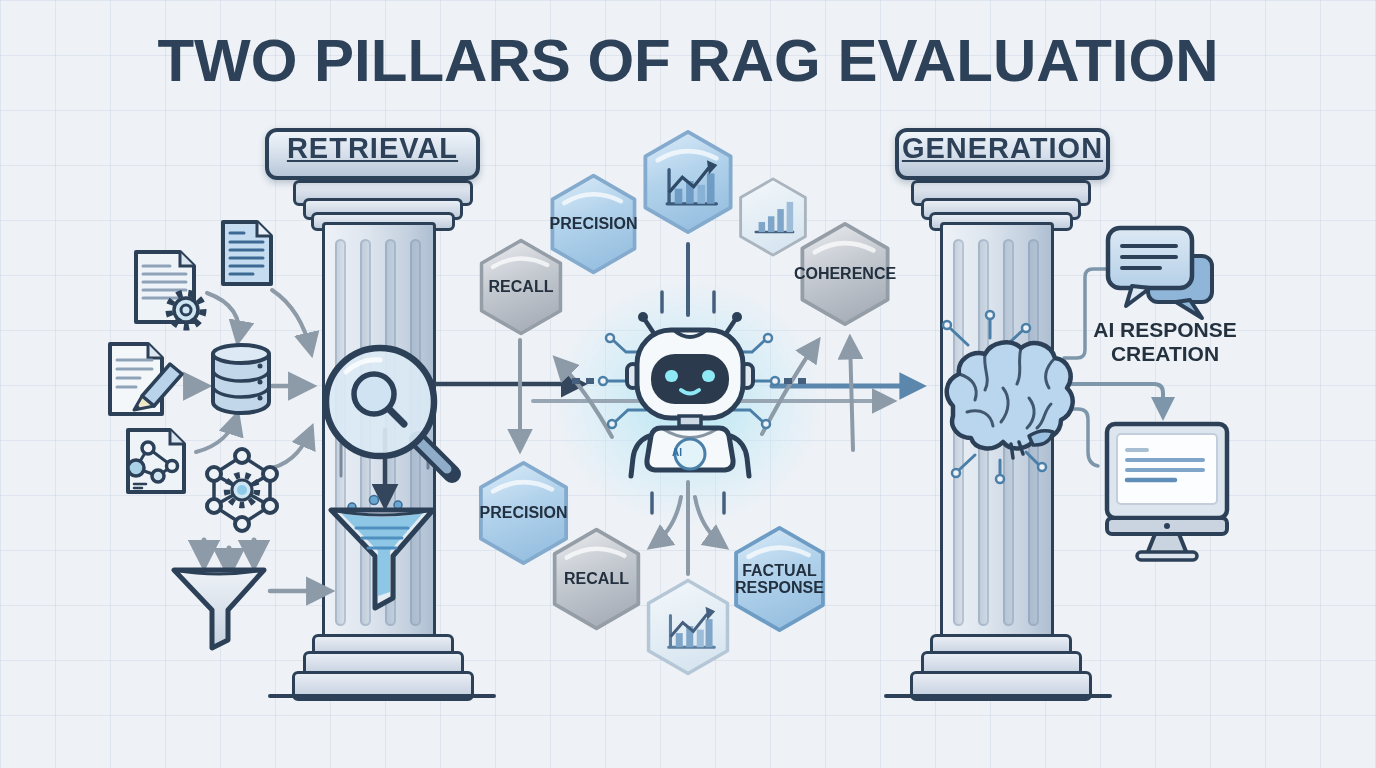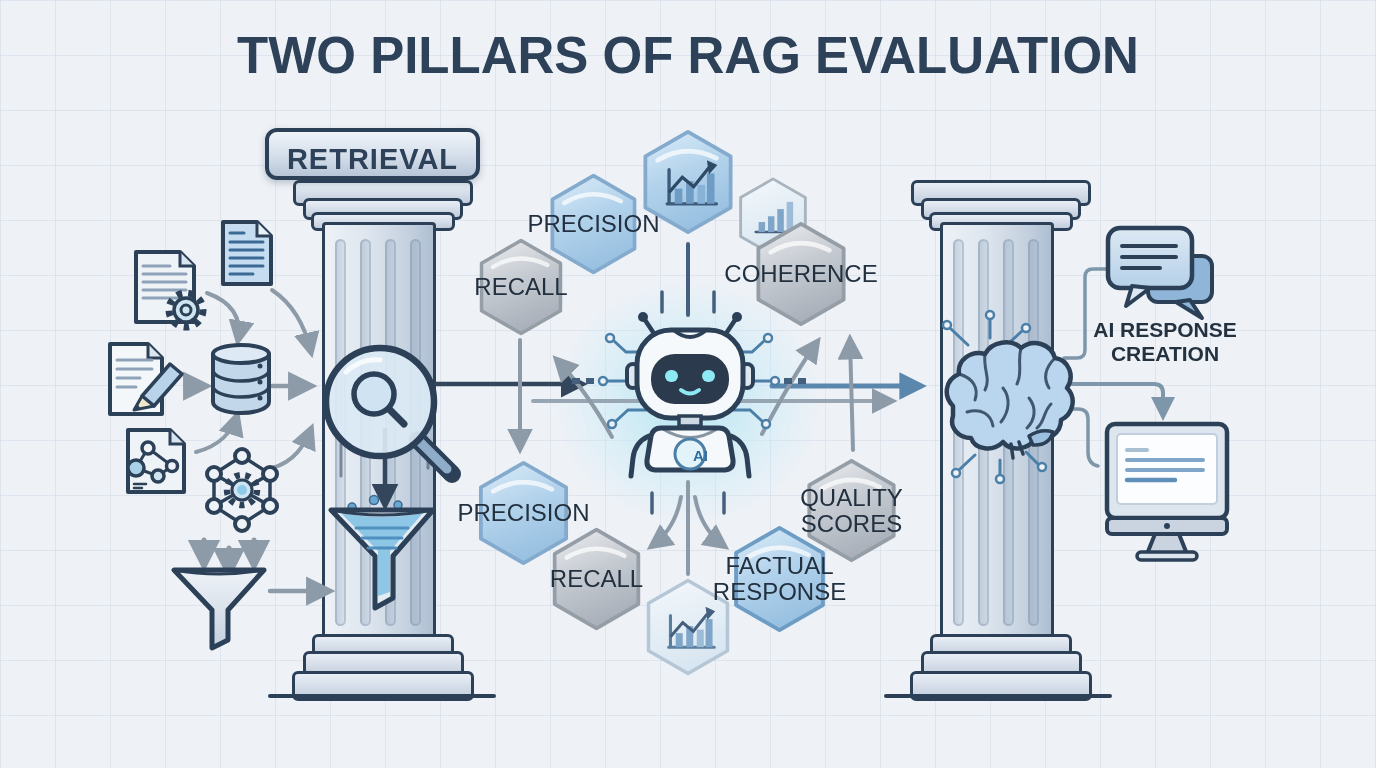--- a/index.html
+++ b/index.html
@@ -3,50 +3,50 @@
 <meta charset="utf-8">
 <style>
   html,body{margin:0;padding:0;background:#e7ebf2;font-family:"Liberation Sans",sans-serif;}
   .canvas{position:relative;width:1376px;height:768px;overflow:hidden;
     background-color:#eef2f7;
     background-image:
       linear-gradient(rgba(200,212,228,.45) 1px, transparent 1px),
       linear-gradient(90deg, rgba(200,212,228,.45) 1px, transparent 1px);
     background-size:55px 55px;}
   .title{position:absolute;left:0;right:0;top:26px;text-align:center;
-    font-size:51px;font-weight:800;color:#2d4159;letter-spacing:0;}
+    font-size:60px;font-weight:800;color:#2d4159;letter-spacing:0;}
   .layer1{position:absolute;inset:0;z-index:1;}
   .overlay{position:absolute;left:0;top:0;z-index:2;pointer-events:none;}
   .layer3{position:absolute;inset:0;z-index:3;}
   
   .phead{position:absolute;height:44px;border:4px solid #2c4158;border-radius:12px;
     background:linear-gradient(180deg,#eff4f9 0%,#d4deea 55%,#b7c6d7 100%);
-    display:flex;align-items:flex-end;justify-content:center;
+    display:flex;align-items:flex-start;justify-content:center;
     font-size:29px;font-weight:bold;color:#2d4159;letter-spacing:1px;
-    box-shadow:0 3px 7px rgba(44,65,88,.28);}
+    box-shadow:0 3px 7px rgba(44,65,88,.28);text-decoration:underline;}
   .slab{position:absolute;border:3px solid #2c4158;border-radius:6px;
     background:linear-gradient(180deg,#e9eef5,#c2cedd);}
   .shaft{position:absolute;border:3.5px solid #2c4158;border-radius:4px;
     background:linear-gradient(90deg,#eef2f7 0%,#dde5ee 40%,#c6d2e0 75%,#aebfd2 100%);}
   .flute{position:absolute;top:14px;bottom:14px;width:11px;border-radius:7px;
     background:linear-gradient(90deg,rgba(130,152,178,.38),rgba(130,152,178,.12));
     box-shadow:inset 0 0 0 2px rgba(120,142,168,.35);}
   .ground{position:absolute;height:4px;background:#2c4158;border-radius:2px;}
   
   .hex{position:absolute;}
   .hex svg{display:block;width:100%;height:100%;overflow:visible;}
   .hex .lbl{position:absolute;left:-14%;right:-14%;top:0;bottom:0;
     display:flex;align-items:center;justify-content:center;text-align:center;
-    font-weight:normal;color:#22303f;font-size:24px;line-height:1.08;}
+    font-weight:bold;color:#22303f;font-size:16px;line-height:1.08;}
   .caption{position:absolute;font-weight:bold;color:#24313f;text-align:center;line-height:1.14;font-size:21px;}
   .glow{position:absolute;left:556px;top:282px;width:264px;height:240px;border-radius:50%;
     background:radial-gradient(ellipse at center, rgba(173,228,242,.85) 0%, rgba(199,234,246,.45) 45%, rgba(230,243,250,0) 72%);
     filter:blur(2px);}
-  .ai-badge{position:absolute;left:672px;top:447px;width:36px;text-align:right;
-    font-size:15px;font-weight:bold;color:#2f6e9e;}
+  .ai-badge{position:absolute;left:672px;top:447px;width:36px;text-align:left;
+    font-size:10px;font-weight:bold;color:#2f6e9e;}
   .icon{position:absolute;}
   .icon svg{display:block;width:100%;height:100%;overflow:visible;}
 </style>
 </head>
 <body>
 
 <div class="canvas">
 
   <svg width="0" height="0" style="position:absolute">
     <defs>
@@ -205,20 +205,23 @@
       <path d="M1072,384 L1154,384 Q1163,384 1163,393 L1163,415" stroke="#7e96a9" stroke-width="4" marker-end="url(#mSt)"></path>
       <path d="M1066,409 L1078,409 Q1088,409 1088,419 L1088,452 Q1088,464 1098,466" stroke="#7e96a9" stroke-width="3.5"></path>
     </g>
   </svg>
 
   <div class="layer3">
 
     <div class="phead" style="left:265px;top:128px;width:207px">
       <span>RETRIEVAL</span>
     </div>
+    <div class="phead" style="left:895px;top:128px;width:207px">
+      <span>GENERATION</span>
+    </div>
 
     <div class="icon" style="left:130px;top:248px;width:82px;height:92px">
       <svg viewBox="0 0 82 92">
         <path d="M6,4 L50,4 L64,18 L64,74 L6,74 Z" fill="#eef3f8" stroke="#2c4158" stroke-width="4" stroke-linejoin="round"></path>
         <path d="M50,4 L50,18 L64,18" fill="#dbe5ef" stroke="#2c4158" stroke-width="3"></path>
         <g stroke="#8fa3b8" stroke-width="3" stroke-linecap="round">
           <path d="M13,18 L40,18 M13,26 L56,26 M13,34 L56,34 M13,42 L56,42 M13,50 L48,50"></path>
         </g>
         <circle cx="56" cy="62" r="17" fill="none" stroke="#2c4158" stroke-width="7" stroke-dasharray="5.5 6.2"></circle>
         <circle cx="56" cy="62" r="12" fill="#cfe6f2" stroke="#2c4158" stroke-width="3.5"></circle>
@@ -358,21 +361,21 @@
       <svg viewBox="0 0 100 114">
         <polygon points="50,4 95,30 95,84 50,110 5,84 5,30" fill="url(#gHexLight)" stroke="#aab4be" stroke-width="4" stroke-linejoin="round"></polygon>
         <path d="M26,78 L78,78" stroke="#44607e" stroke-width="3.5" stroke-linecap="round"></path>
         <rect x="30" y="64" width="9" height="14" fill="#7fa6c8"></rect>
           <rect x="43" y="56" width="9" height="22" fill="#7fa6c8"></rect>
         <rect x="56" y="46" width="9" height="32" fill="#7fa6c8"></rect>
           <rect x="69" y="36" width="9" height="42" fill="#9cbcd8"></rect>
       </svg>
     </div>
 
-    <div class="hex" style="left:753px;top:220px;width:96px;height:108px">
+    <div class="hex" style="left:797px;top:220px;width:96px;height:108px">
       <svg viewBox="0 0 100 114">
           <polygon points="50,4 95,30 95,84 50,110 5,84 5,30" fill="url(#gHexGray)" stroke="#959da6" stroke-width="4" stroke-linejoin="round"></polygon>
           <path d="M18,34 Q48,16 80,32" stroke="rgba(255,255,255,0.7)" stroke-width="5" fill="none" stroke-linecap="round"></path>
         </svg>
       <div class="lbl">COHERENCE</div>
     </div>
 
     <div class="hex" style="left:475px;top:459px;width:97px;height:108px">
       <svg viewBox="0 0 100 114">
           <polygon points="50,4 95,30 95,84 50,110 5,84 5,30" fill="url(#gHexBlue)" stroke="#84abce" stroke-width="4" stroke-linejoin="round"></polygon>
@@ -403,27 +406,20 @@
     </div>
 
     <div class="hex" style="left:731px;top:524px;width:97px;height:110px">
       <svg viewBox="0 0 100 114">
           <polygon points="50,4 95,30 95,84 50,110 5,84 5,30" fill="url(#gHexBlue)" stroke="#6d9cc4" stroke-width="4" stroke-linejoin="round"></polygon>
           <path d="M18,34 Q48,16 80,32" stroke="rgba(255,255,255,0.7)" stroke-width="5" fill="none" stroke-linecap="round"></path>
         </svg>
       <div class="lbl">FACTUAL RESPONSE</div>
     </div>
 
-    <div class="hex" style="left:803px;top:457px;width:97px;height:107px">
-      <svg viewBox="0 0 100 114">
-          <polygon points="50,4 95,30 95,84 50,110 5,84 5,30" fill="url(#gHexGray)" stroke="#959da6" stroke-width="4" stroke-linejoin="round"></polygon>
-          <path d="M18,34 Q48,16 80,32" stroke="rgba(255,255,255,0.7)" stroke-width="5" fill="none" stroke-linecap="round"></path>
-        </svg>
-      <div class="lbl">QUALITY SCORES</div>
-    </div>
 
     <div class="icon" style="left:605px;top:308px;width:170px;height:190px">
       <svg viewBox="0 0 170 190">
         <line x1="52" y1="30" x2="40" y2="12" stroke="#2c4158" stroke-width="4.5" stroke-linecap="round"></line>
         <circle cx="38" cy="9" r="5" fill="#2c4158"></circle>
         <line x1="118" y1="30" x2="130" y2="12" stroke="#2c4158" stroke-width="4.5" stroke-linecap="round"></line>
         <circle cx="132" cy="9" r="5" fill="#2c4158"></circle>
         <rect x="22" y="56" width="12" height="24" rx="6" fill="#dfe8f1" stroke="#2c4158" stroke-width="4"></rect>
         <rect x="136" y="56" width="12" height="24" rx="6" fill="#dfe8f1" stroke="#2c4158" stroke-width="4"></rect>
         <rect x="32" y="22" width="106" height="88" rx="34" fill="#f6f9fc" stroke="#2c4158" stroke-width="5"></rect>

